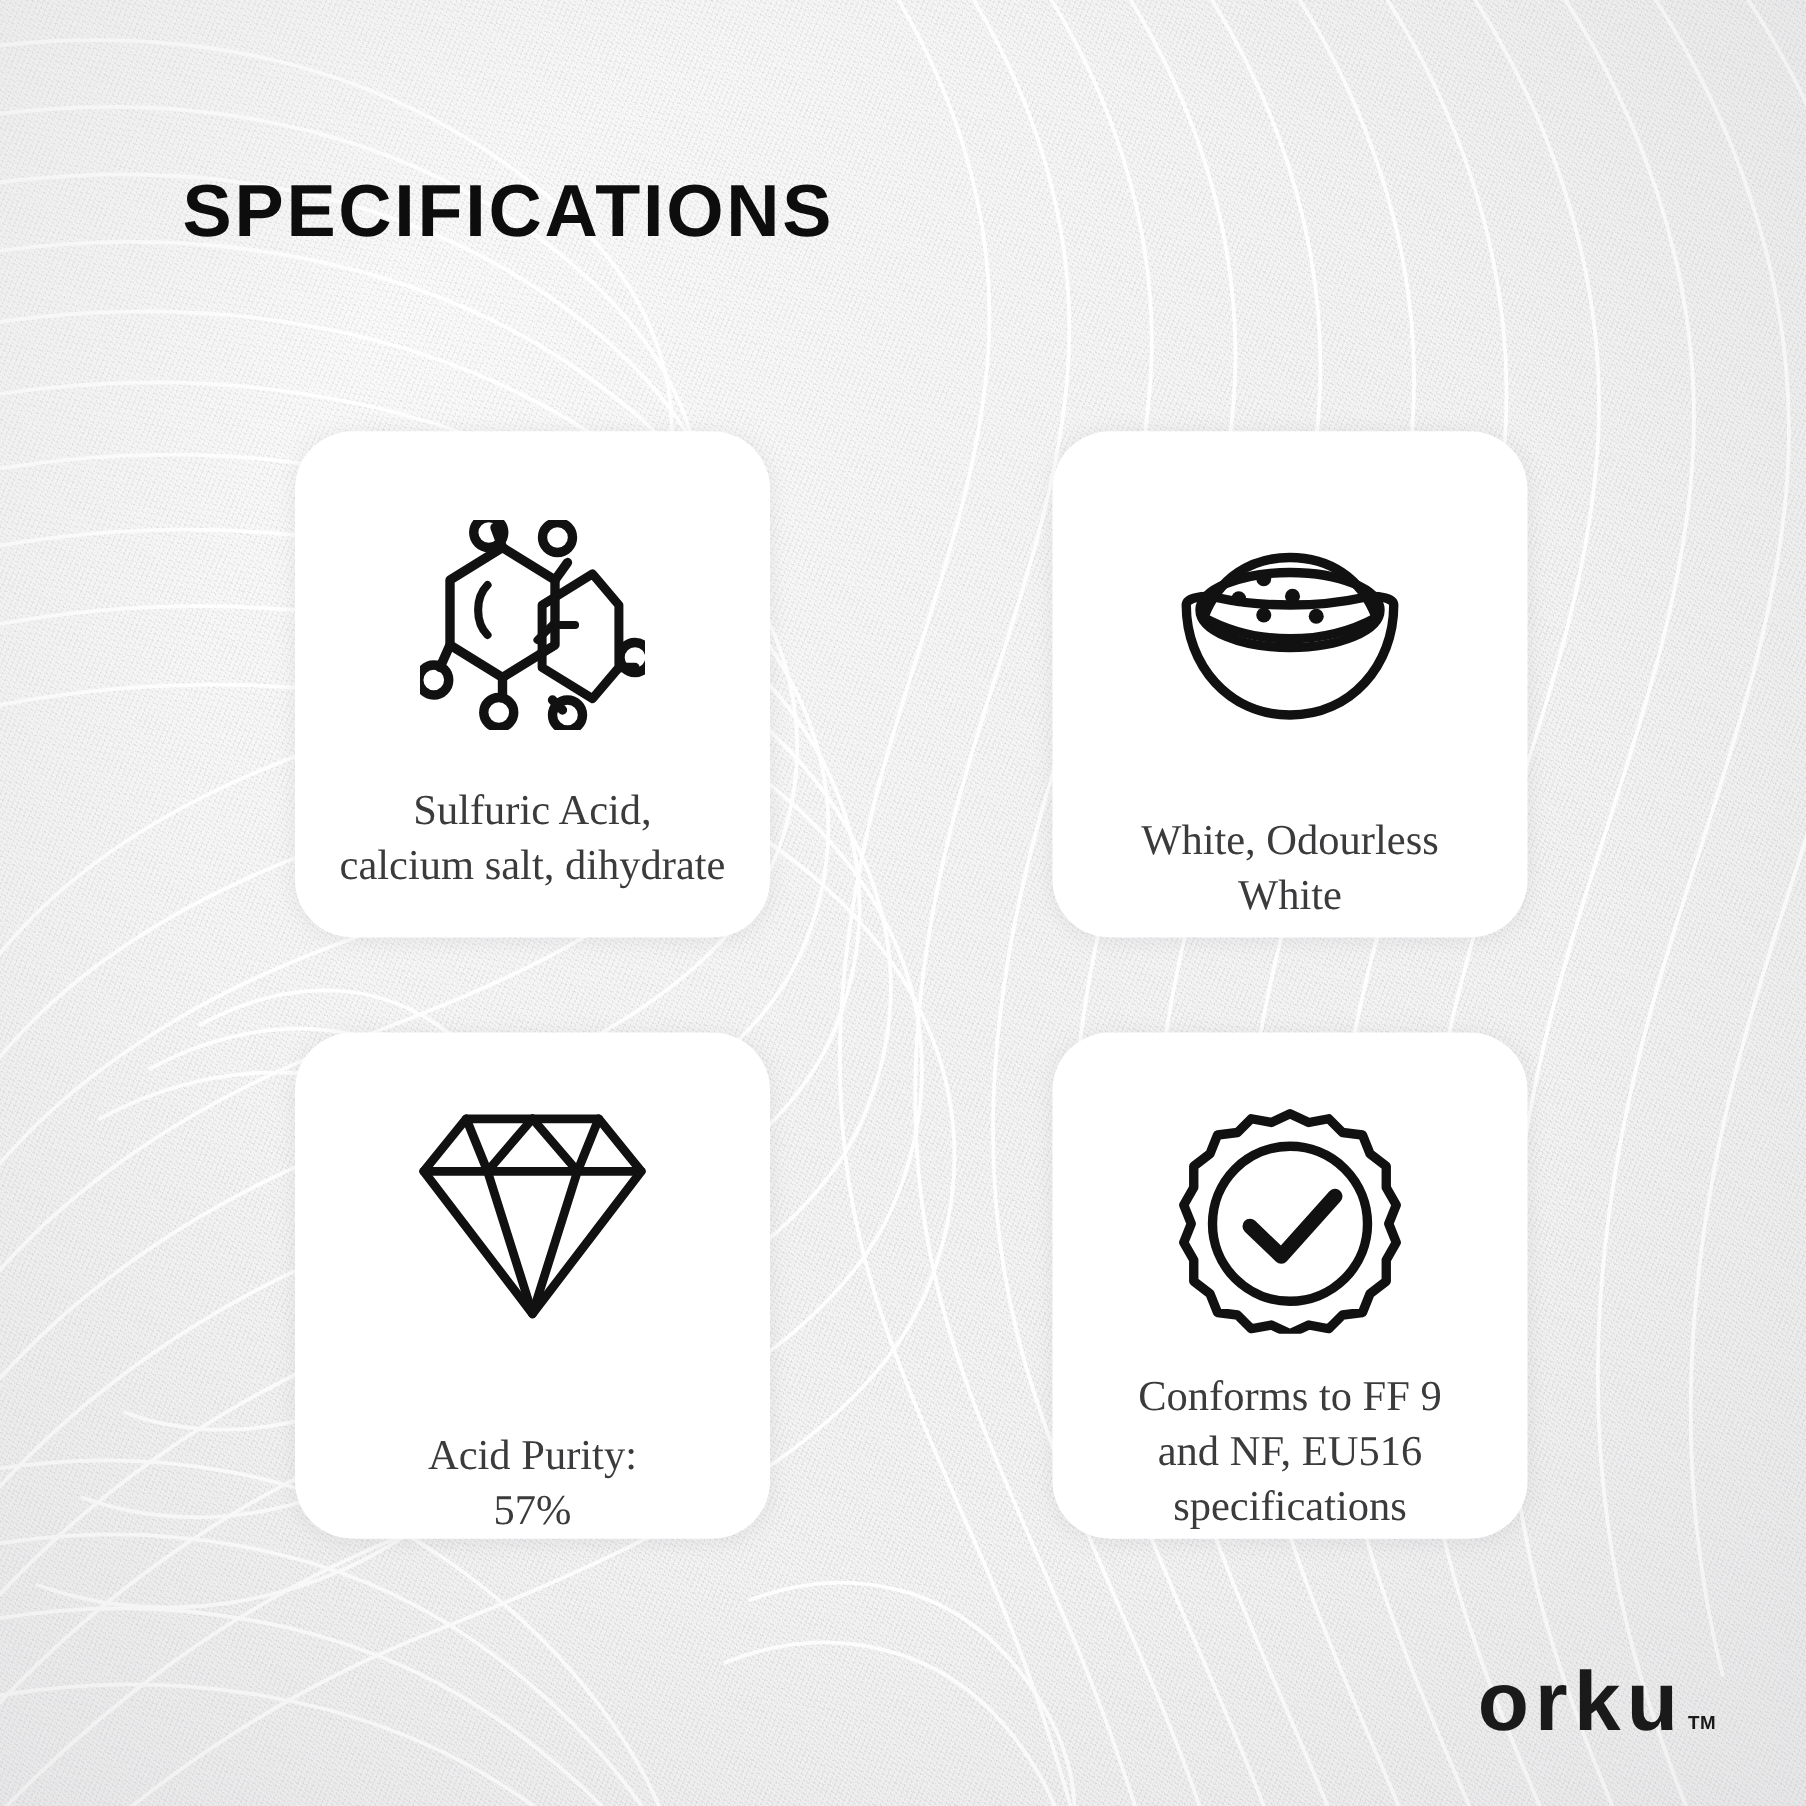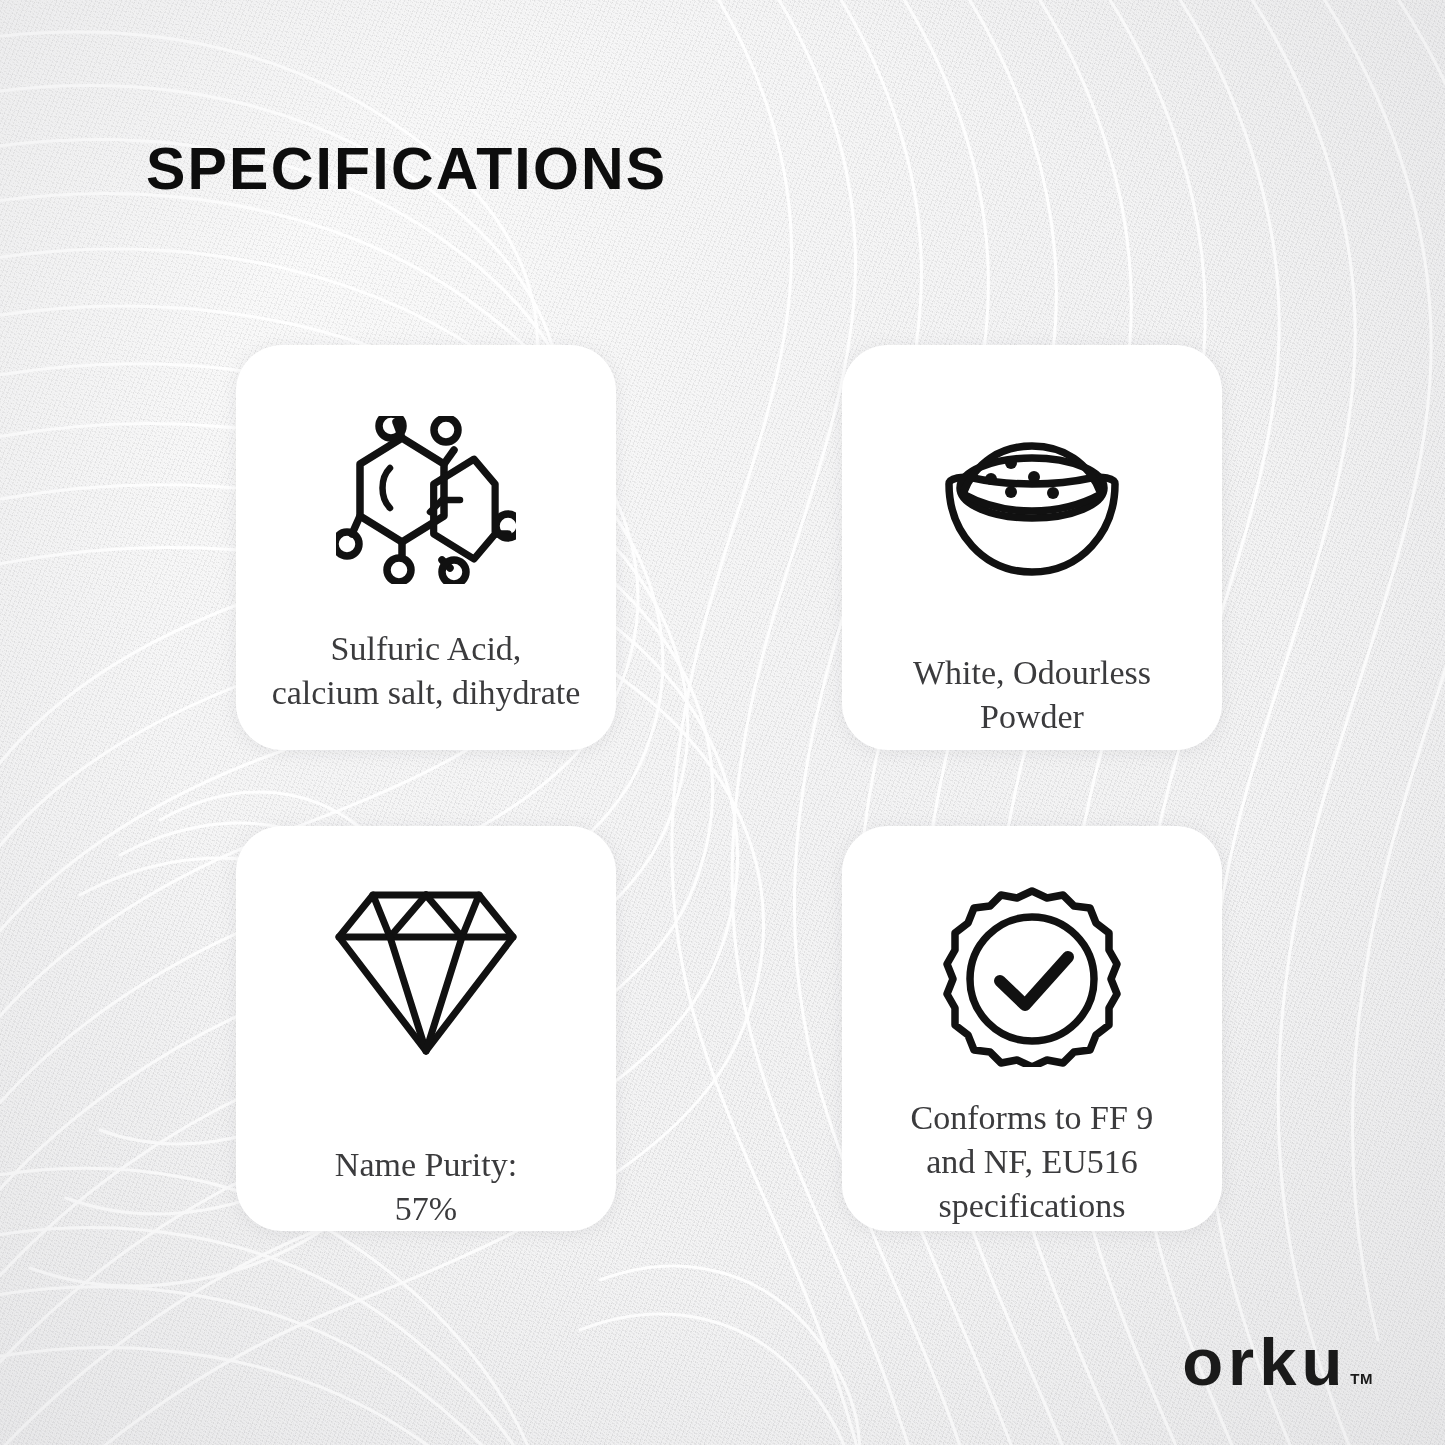--- a/index.html
+++ b/index.html
@@ -245,21 +245,21 @@
             <circle cx="72" cy="31" r="6"></circle>
             <circle cx="52" cy="47" r="6"></circle>
             <circle cx="95" cy="45" r="6"></circle>
             <circle cx="72" cy="60" r="6"></circle>
             <circle cx="114" cy="61" r="6"></circle>
           </g>
         </svg>
       </div>
       <div class="card-text">
         <div>White, Odourless</div>
-        <div>Powder</div>
+        <div>White</div>
       </div>
     </div>
 
     <div class="card card--purity">
       <div class="card-icon">
         <svg width="186" height="168" viewBox="0 0 186 168" aria-hidden="true">
           <g fill="none" stroke="#111111" stroke-width="7" stroke-linecap="round" stroke-linejoin="round">
 
             <path d="M40,6 L146,6 L180,48 L93,162 L6,48 Z"></path>
 
@@ -269,21 +269,21 @@
             <line x1="146" y1="6" x2="129" y2="48"></line>
             <line x1="93" y1="6" x2="57" y2="48"></line>
             <line x1="93" y1="6" x2="129" y2="48"></line>
 
             <line x1="57" y1="48" x2="93" y2="162"></line>
             <line x1="129" y1="48" x2="93" y2="162"></line>
           </g>
         </svg>
       </div>
       <div class="card-text">
-        <div>Name Purity:</div>
+        <div>Acid Purity:</div>
         <div>57%</div>
       </div>
     </div>
 
     <div class="card card--conform">
       <div class="card-icon">
         <svg width="182" height="182" viewBox="0 0 182 182" aria-hidden="true">
           <g fill="none" stroke="#111111" stroke-width="7.5" stroke-linecap="round" stroke-linejoin="round">
 
             <path d="M91,6

